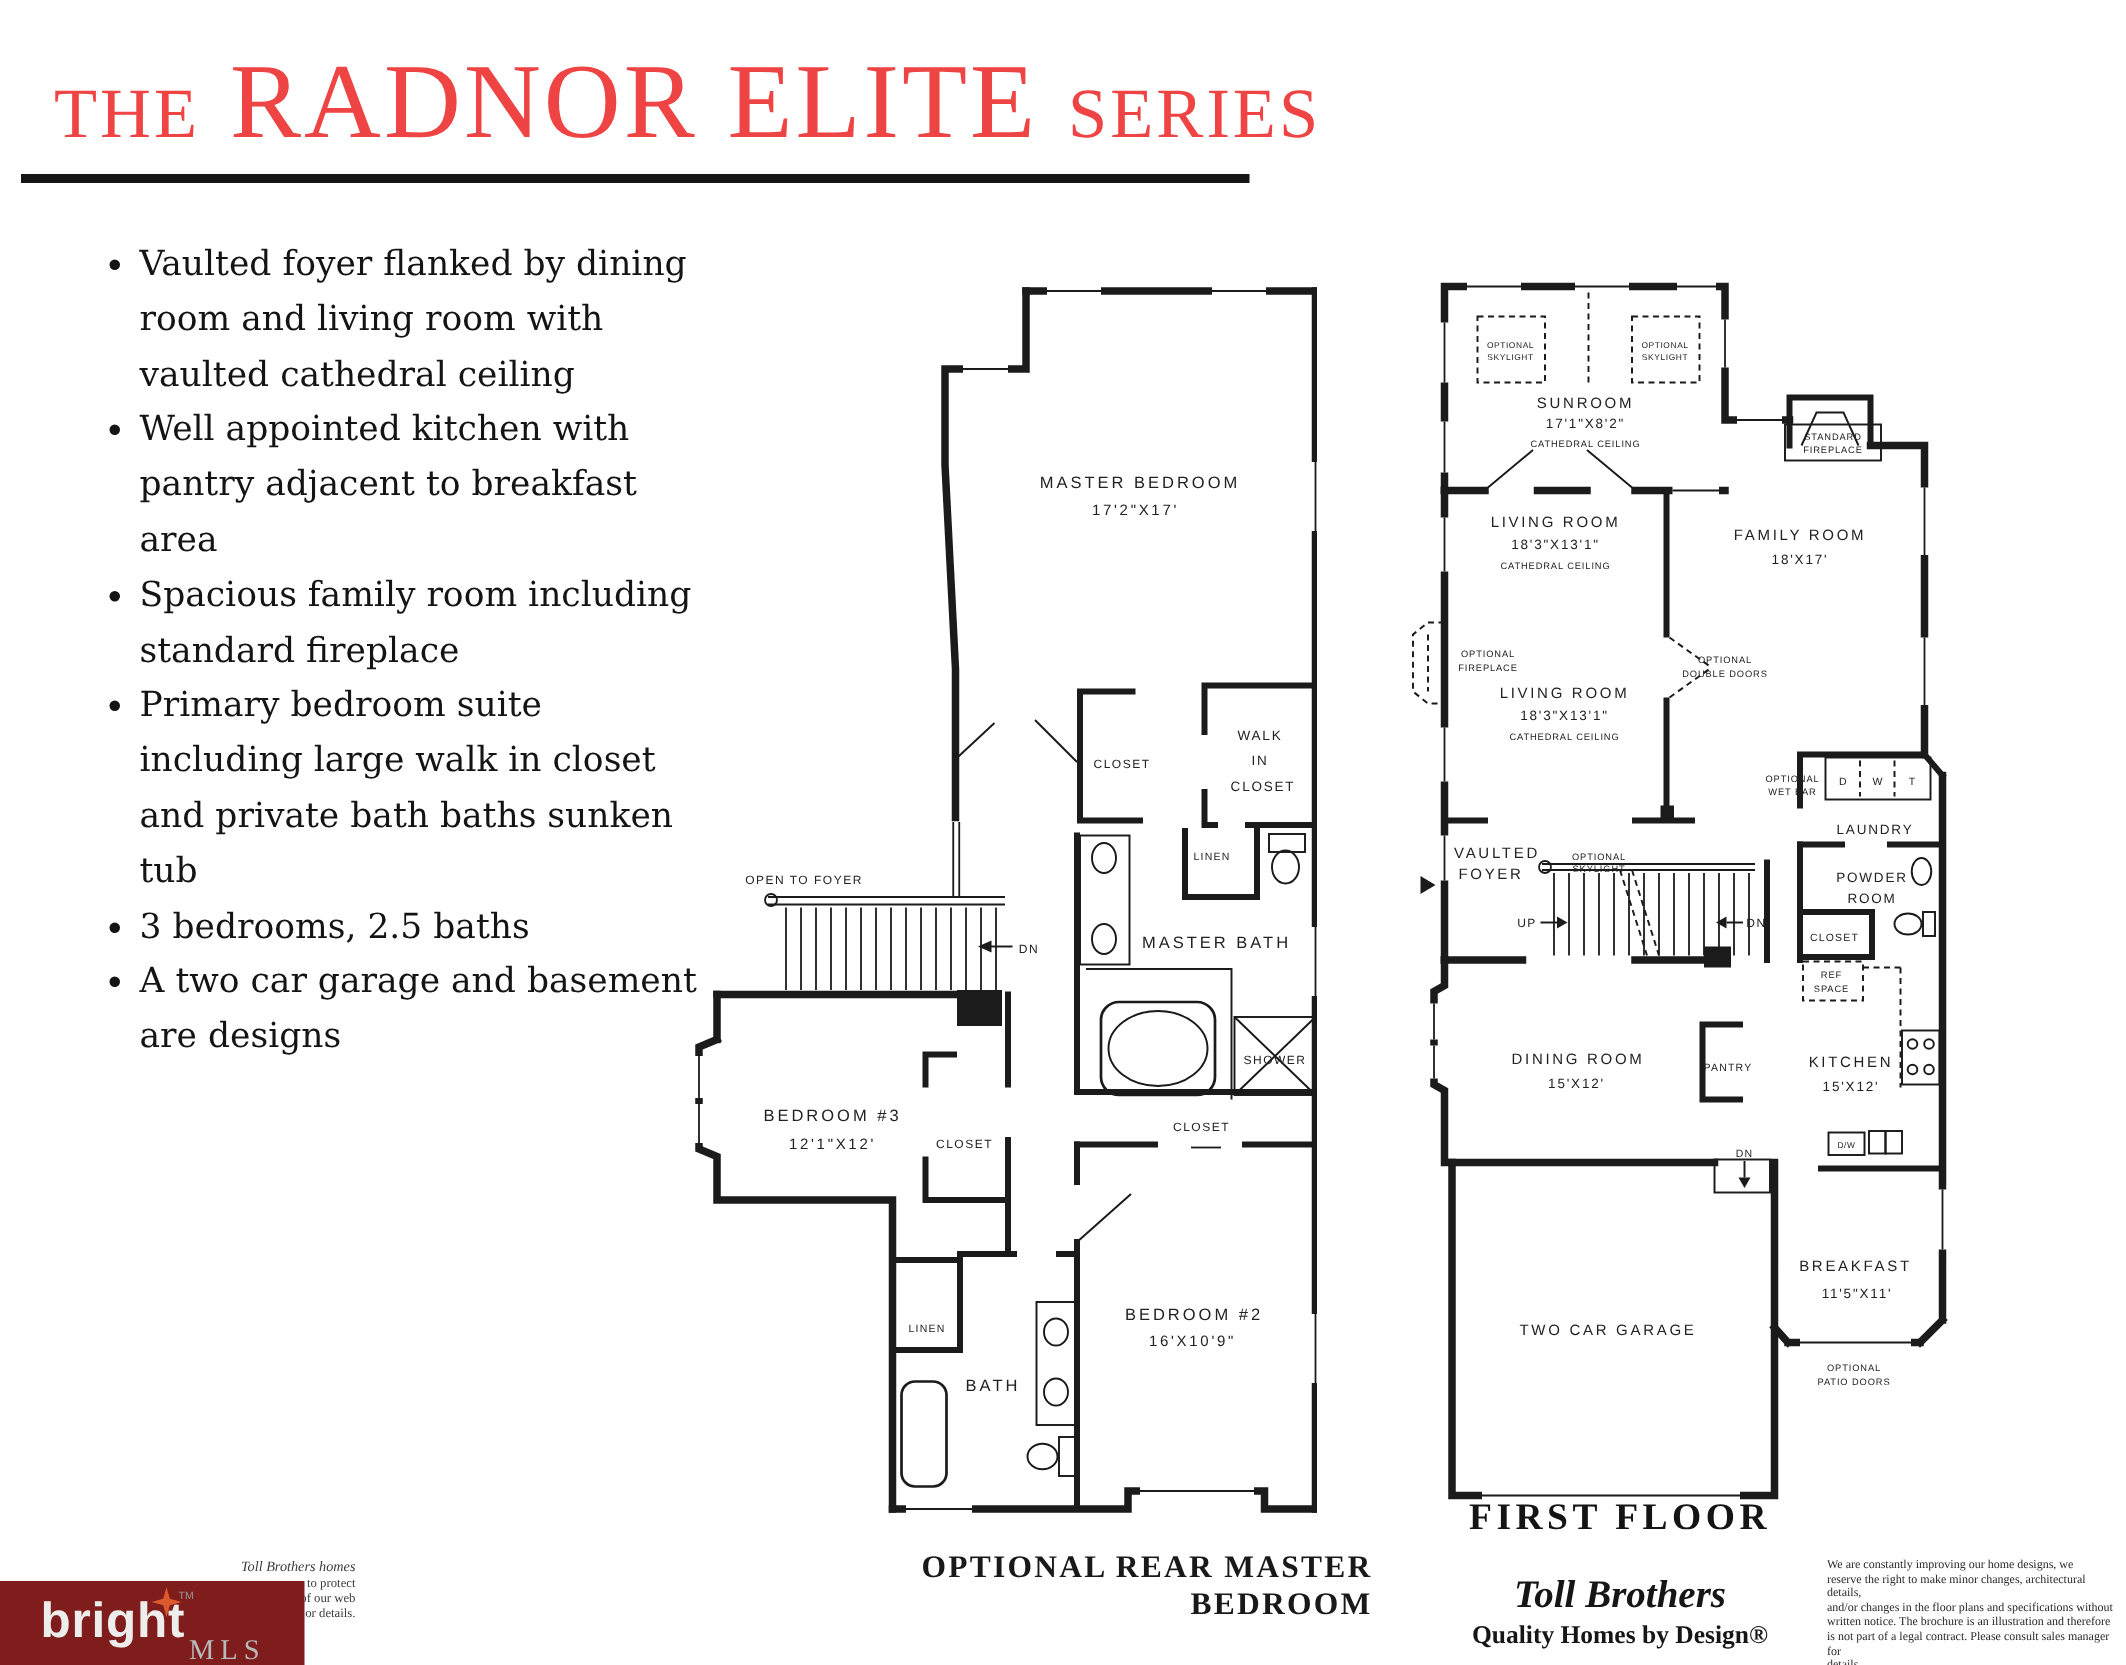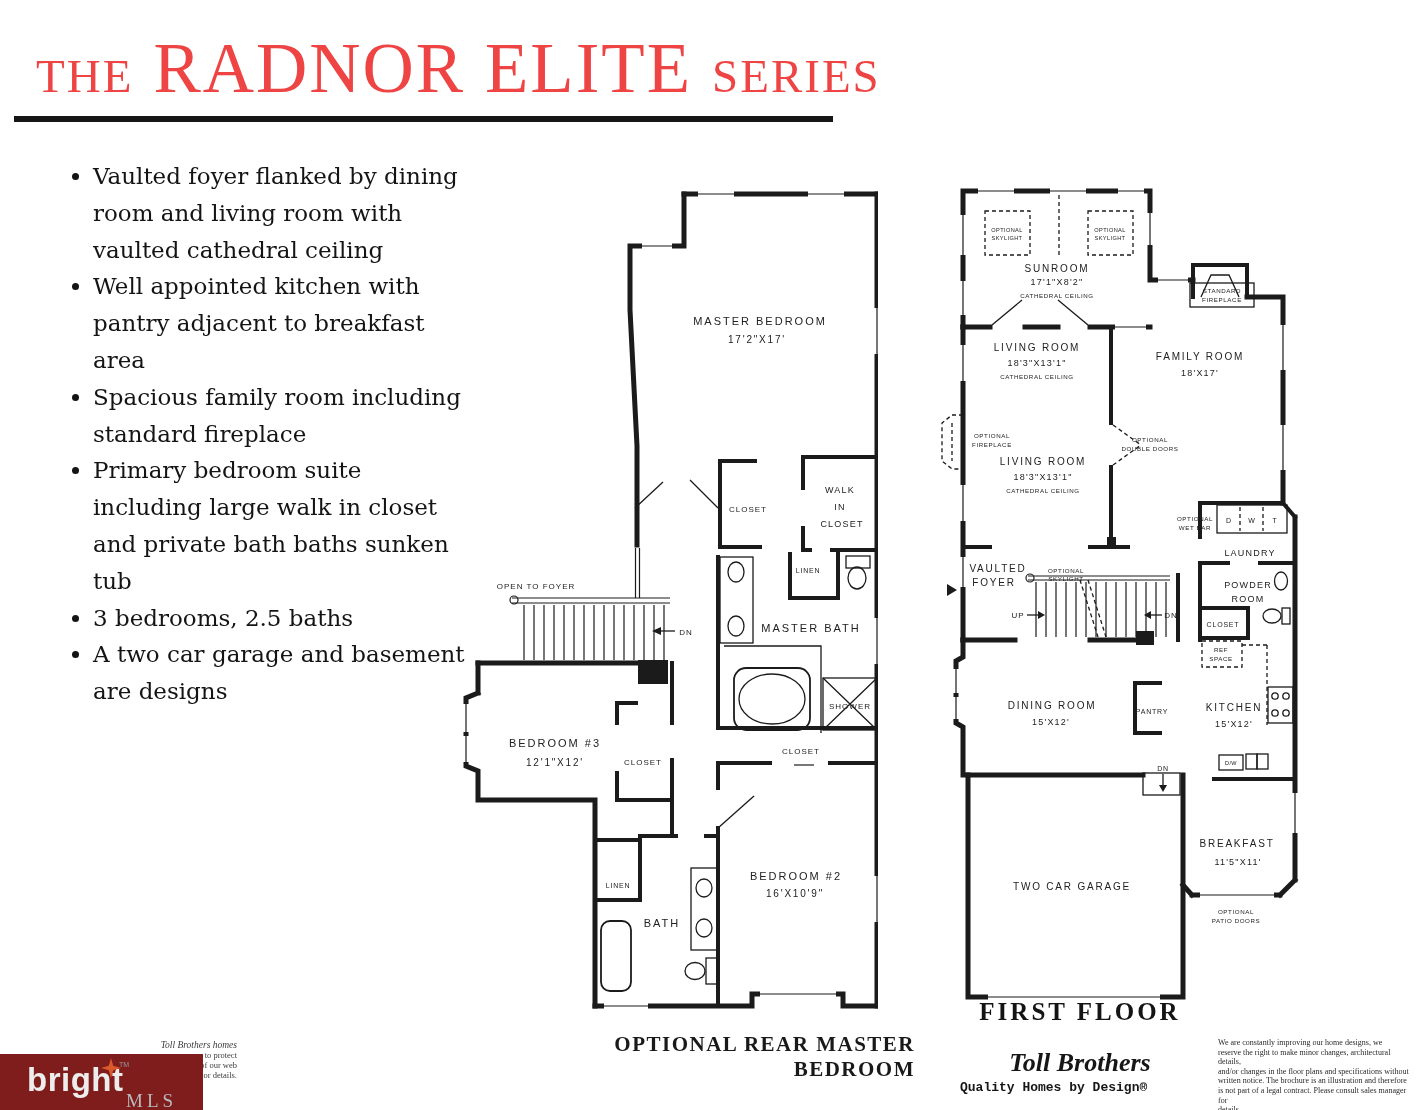--- a/index.html
+++ b/index.html
@@ -36,22 +36,22 @@
   .s6{font-size:6.2px;letter-spacing:.6px}
   .s5{font-size:5.6px;letter-spacing:.4px}
 
   
   #sf-caption{position:absolute;left:575px;top:1032px;width:340px;text-align:right;
       font-family:"Liberation Serif",serif;font-size:21px;letter-spacing:1.5px;font-weight:600;color:#191919}
   #ff-caption{position:absolute;left:960px;top:998px;width:240px;text-align:center;
       font-family:"Liberation Serif",serif;font-size:25px;letter-spacing:3px;font-weight:600;color:#141414}
   #toll-logo{position:absolute;left:960px;top:1048px;width:240px;text-align:center;
       font-family:"Liberation Serif",serif;font-style:italic;font-weight:700;font-size:26px;color:#161616}
-  #toll-tagline{position:absolute;left:960px;top:1080px;width:240px;text-align:left;
-      font-family:Liberation Mono, monospace;font-weight:700;font-size:13px;color:#161616}
+  #toll-tagline{position:absolute;left:960px;top:1080px;width:240px;text-align:center;
+      font-family:Liberation Serif, serif;font-weight:700;font-size:17px;color:#161616}
   #disclaimer{position:absolute;left:1218px;top:1038px;width:196px;
       font-family:"Liberation Serif",serif;font-size:8px;line-height:9.6px;color:#2a2a2a}
 
   
   #fineprint{position:absolute;left:0;top:1040px;width:237px;text-align:right;
       font-family:"Liberation Serif",serif;font-size:8.5px;line-height:10px;color:#3c3c3c;z-index:1}
   #fineprint .frag-script{font-style:italic;font-size:9.5px}
   #mls-box{position:absolute;left:0;top:1054px;width:203px;height:56px;background:#7f1d1d;z-index:2}
   #mls-brand{position:absolute;left:27px;top:7px;font-family:"Liberation Sans",sans-serif;
       font-weight:700;font-size:33px;letter-spacing:.5px;color:#ededeb}

